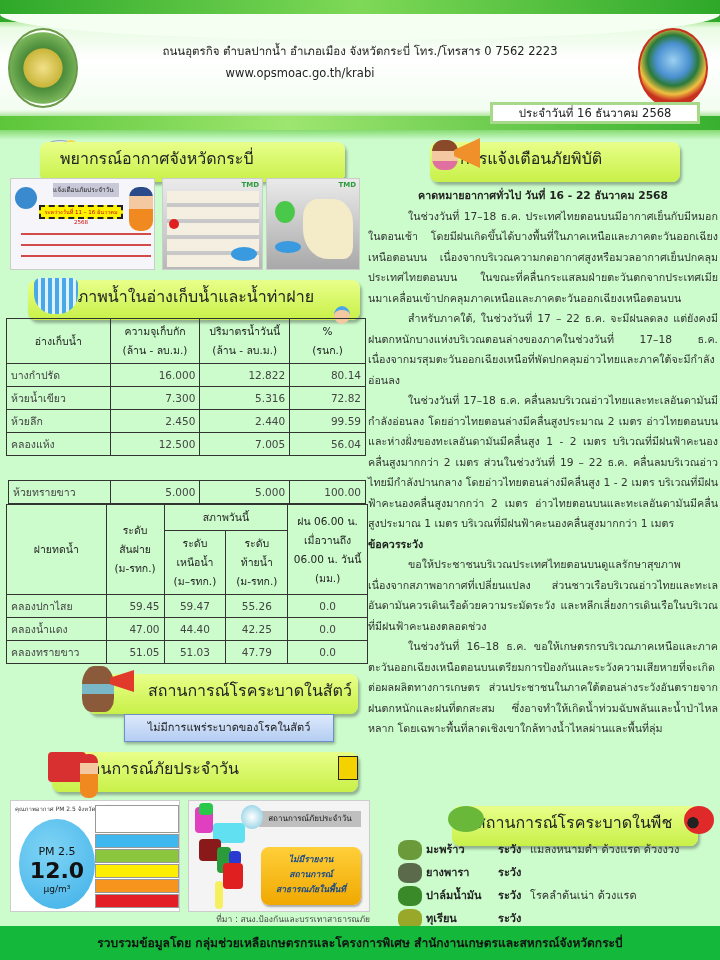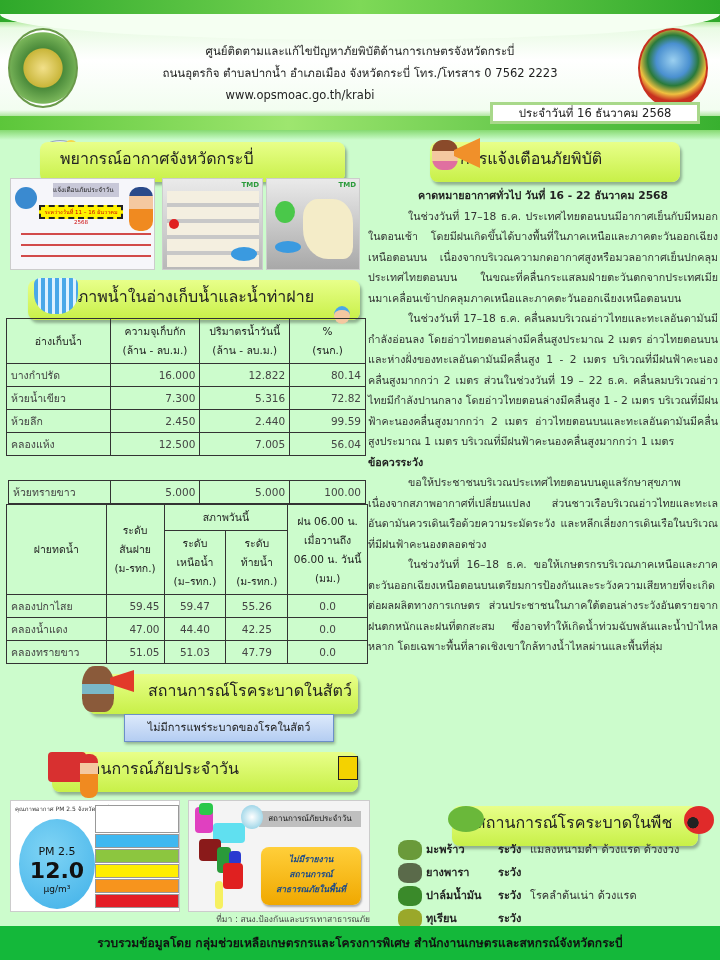--- a/index.html
+++ b/index.html
@@ -51,21 +51,20 @@
 <body>
 
 <div class="hdr">
   <div class="bandtop"></div>
   <div class="wave"></div>
   <div class="bandbot"></div>
 </div>
 <div class="logo logo-l"></div>
 <div class="logo logo-r"></div>
 <div class="hdr-text">
-  <div>ศูนย์ติดตามและแก้ไขปัญหาภัยพิบัติด้านการเกษตรจังหวัดกระบี่</div>
   <div>ถนนอุตรกิจ ตำบลปากน้ำ อำเภอเมือง จังหวัดกระบี่  โทร./โทรสาร 0 7562 2223</div>
   <div style="padding-right:120px">www.opsmoac.go.th/krabi</div>
 </div>
 <div class="date-box">ประจำวันที่ 16 ธันวาคม 2568</div>
 
 <div class="icon-blob" style="left:40px;top:140px;width:40px;height:26px;background:radial-gradient(circle at 40% 60%,#ffffff,#bcd4e6);border:1px solid #9ab"></div>
 <div class="icon-blob" style="left:64px;top:140px;width:14px;height:14px;background:#f6d84a"></div>
 <div class="sec-title" style="left:40px;top:142px;width:305px;padding-left:20px">พยากรณ์อากาศจังหวัดกระบี่</div>
 
 <div class="imgbox" style="left:10px;top:178px;width:145px;height:92px;background:#f6f6fa">
@@ -245,20 +244,21 @@
 </div>
 <div class="source">ที่มา : สนง.ป้องกันและบรรเทาสาธารณภัยจ.กระบี่</div>
 
 <div class="sec-title" style="left:430px;top:142px;width:250px;padding-left:30px">การแจ้งเตือนภัยพิบัติ</div>
 <div style="position:absolute;left:432px;top:140px;width:26px;height:30px;border-radius:40%;background:linear-gradient(180deg,#8a4a2a 0,#8a4a2a 35%,#f4c8a0 35%,#f4c8a0 70%,#e070a0 70%)"></div>
 <div style="position:absolute;left:454px;top:138px;width:26px;height:30px;background:#f0902a;clip-path:polygon(0 40%,100% 0,100% 100%,0 60%)"></div>
 
 <div class="weather-text">
   <p class="sub">คาดหมายอากาศทั่วไป วันที่ 16 - 22 ธันวาคม 2568</p>
   <p>ในช่วงวันที่ 17–18 ธ.ค. ประเทศไทยตอนบนมีอากาศเย็นกับมีหมอกในตอนเช้า โดยมีฝนเกิดขึ้นได้บางพื้นที่ในภาคเหนือและภาคตะวันออกเฉียงเหนือตอนบน เนื่องจากบริเวณความกดอากาศสูงหรือมวลอากาศเย็นปกคลุมประเทศไทยตอนบน ในขณะที่คลื่นกระแสลมฝ่ายตะวันตกจากประเทศเมียนมาเคลื่อนเข้าปกคลุมภาคเหนือและภาคตะวันออกเฉียงเหนือตอนบน</p>
+  <p>สำหรับภาคใต้, ในช่วงวันที่ 17 – 22 ธ.ค. จะมีฝนลดลง แต่ยังคงมีฝนตกหนักบางแห่งบริเวณตอนล่างของภาคในช่วงวันที่ 17–18 ธ.ค. เนื่องจากมรสุมตะวันออกเฉียงเหนือที่พัดปกคลุมอ่าวไทยและภาคใต้จะมีกำลังอ่อนลง</p>
   <p>ในช่วงวันที่ 17–18 ธ.ค. คลื่นลมบริเวณอ่าวไทยและทะเลอันดามันมีกำลังอ่อนลง โดยอ่าวไทยตอนล่างมีคลื่นสูงประมาณ 2 เมตร อ่าวไทยตอนบนและห่างฝั่งของทะเลอันดามันมีคลื่นสูง 1 - 2 เมตร บริเวณที่มีฝนฟ้าคะนองคลื่นสูงมากกว่า 2 เมตร ส่วนในช่วงวันที่ 19 – 22 ธ.ค. คลื่นลมบริเวณอ่าวไทยมีกำลังปานกลาง โดยอ่าวไทยตอนล่างมีคลื่นสูง 1 - 2 เมตร บริเวณที่มีฝนฟ้าคะนองคลื่นสูงมากกว่า 2 เมตร อ่าวไทยตอนบนและทะเลอันดามันมีคลื่นสูงประมาณ 1 เมตร บริเวณที่มีฝนฟ้าคะนองคลื่นสูงมากกว่า 1 เมตร</p>
   <p class="hd">ข้อควรระวัง</p>
   <p>ขอให้ประชาชนบริเวณประเทศไทยตอนบนดูแลรักษาสุขภาพเนื่องจากสภาพอากาศที่เปลี่ยนแปลง ส่วนชาวเรือบริเวณอ่าวไทยและทะเลอันดามันควรเดินเรือด้วยความระมัดระวัง และหลีกเลี่ยงการเดินเรือในบริเวณที่มีฝนฟ้าคะนองตลอดช่วง</p>
   <p>ในช่วงวันที่ 16–18 ธ.ค. ขอให้เกษตรกรบริเวณภาคเหนือและภาคตะวันออกเฉียงเหนือตอนบนเตรียมการป้องกันและระวังความเสียหายที่จะเกิดต่อผลผลิตทางการเกษตร ส่วนประชาชนในภาคใต้ตอนล่างระวังอันตรายจากฝนตกหนักและฝนที่ตกสะสม ซึ่งอาจทำให้เกิดน้ำท่วมฉับพลันและน้ำป่าไหลหลาก โดยเฉพาะพื้นที่ลาดเชิงเขาใกล้ทางน้ำไหลผ่านและพื้นที่ลุ่ม</p>
 </div>
 
 <div class="sec-title" style="left:452px;top:806px;width:246px;padding-left:24px">สถานการณ์โรคระบาดในพืช</div>
 <div class="icon-blob" style="left:448px;top:806px;width:36px;height:26px;background:#6ab83a"></div>
 <div class="icon-blob" style="left:684px;top:806px;width:30px;height:28px;background:radial-gradient(circle at 30% 60%,#222 0,#222 20%,#e02a2a 22%)"></div>
 

